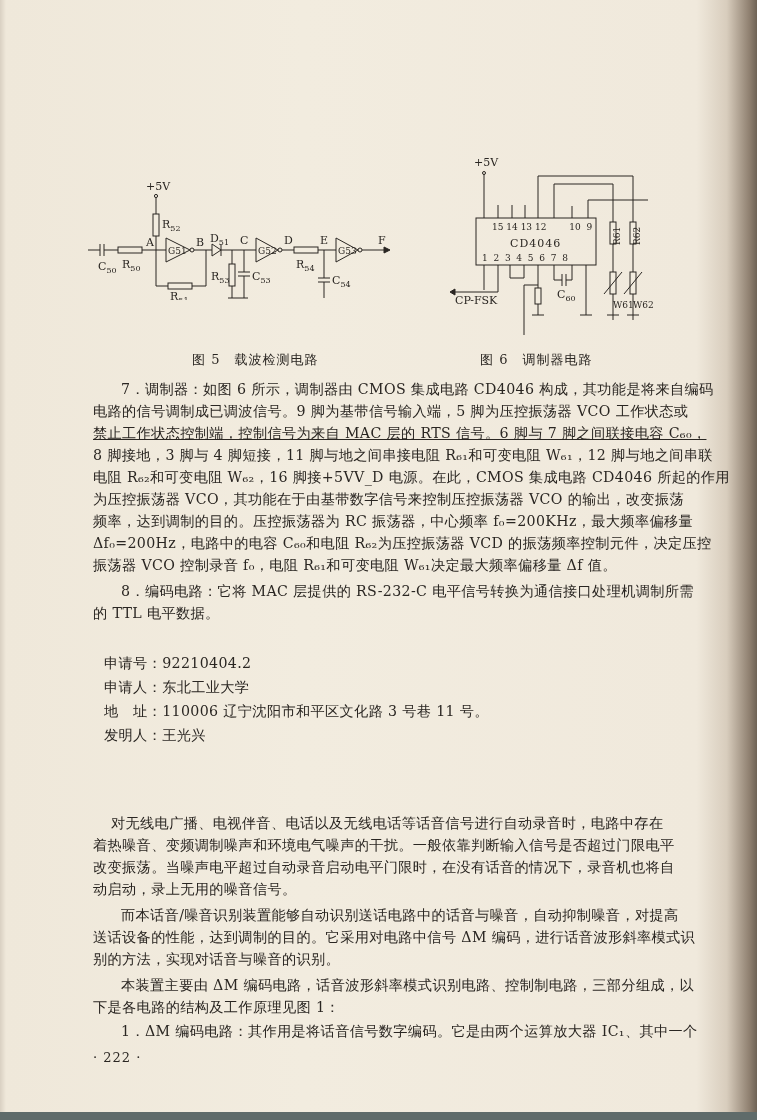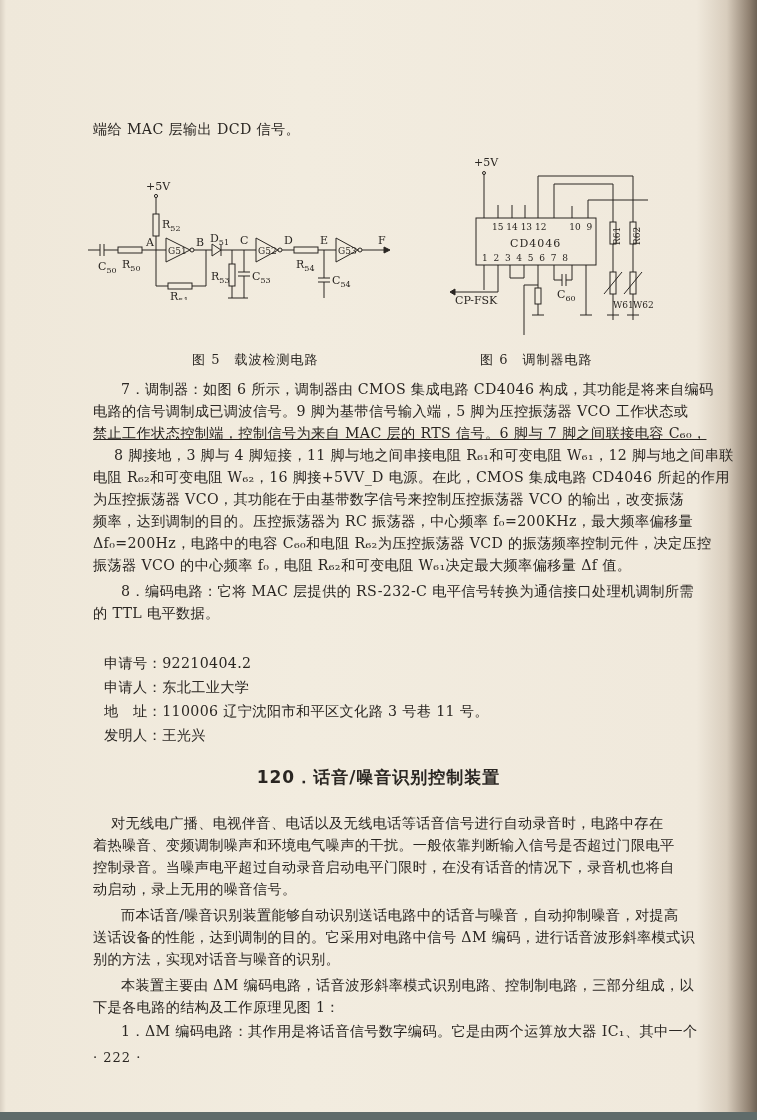--- a/index.html
+++ b/index.html
@@ -30,21 +30,20 @@
     font-size: 17px; letter-spacing: 1px;
   }
   .pageno { position: absolute; left: 93px; top: 1050px; font-size: 13px; letter-spacing: 1px; }
   svg text { font-family: "DejaVu Serif", "Liberation Serif", serif; fill: #2a2622; }
 </style>
 </head>
 <body>
 
 <div class="page">
 
-  <div class="text" style="left:93px; top:118px;">端给 MAC 层输出 DCD 信号。</div>
 
   <svg class="fig" style="left:88px; top:180px;" width="325" height="120" viewBox="0 0 325 120">
     <g stroke="#2a2622" stroke-width="1" fill="none">
       <line x1="0" y1="70" x2="12" y2="70"></line>
       <line x1="12" y1="64" x2="12" y2="76"></line>
         <line x1="16" y1="64" x2="16" y2="76"></line>
       <line x1="16" y1="70" x2="30" y2="70"></line>
       <rect x="30" y="67" width="24" height="6"></rect>
       <line x1="54" y1="70" x2="68" y2="70"></line>
       <line x1="68" y1="18" x2="68" y2="106"></line>
@@ -160,46 +159,45 @@
     <text x="210" y="95" font-size="9" transform="rotate(-90 210 95)">R62</text>
     <text x="183" y="158" font-size="9">W61</text>
     <text x="203" y="158" font-size="9">W62</text>
   </svg>
   <div class="caption" style="left:480px; top:351px;">图 6　调制器电路</div>
 
   <div>
     <div class="text indent" style="left:93px; top:378px;">7．调制器：如图 6 所示，调制器由 CMOS 集成电路 CD4046 构成，其功能是将来自编码</div>
     <div class="text" style="left:93px; top:400px;">电路的信号调制成已调波信号。9 脚为基带信号输入端，5 脚为压控振荡器 VCO 工作状态或</div>
     <div class="text" style="left:93px; top:422px;text-decoration:underline;">禁止工作状态控制端，控制信号为来自 MAC 层的 RTS 信号。6 脚与 7 脚之间联接电容 C₆₀，</div>
-    <div class="text" style="left:93px; top:444px;margin-left:21px;">8 脚接地，3 脚与 4 脚短接，11 脚与地之间串接电阻 R₆₁和可变电阻 W₆₁，12 脚与地之间串联</div>
+    <div class="text" style="left:93px; top:444px;">8 脚接地，3 脚与 4 脚短接，11 脚与地之间串接电阻 R₆₁和可变电阻 W₆₁，12 脚与地之间串联</div>
     <div class="text" style="left:93px; top:466px;">电阻 R₆₂和可变电阻 W₆₂，16 脚接+5VV_D 电源。在此，CMOS 集成电路 CD4046 所起的作用</div>
     <div class="text" style="left:93px; top:488px;">为压控振荡器 VCO，其功能在于由基带数字信号来控制压控振荡器 VCO 的输出，改变振荡</div>
     <div class="text" style="left:93px; top:510px;">频率，达到调制的目的。压控振荡器为 RC 振荡器，中心频率 f₀=200KHz，最大频率偏移量</div>
     <div class="text" style="left:93px; top:532px;">Δf₀=200Hz，电路中的电容 C₆₀和电阻 R₆₂为压控振荡器 VCD 的振荡频率控制元件，决定压控</div>
-    <div class="text" style="left:93px; top:554px;">振荡器 VCO 的中心频率 f₀，电阻 R₆₂和可变电阻 W₆₁决定最大频率偏移量 Δf 值。</div>
+    <div class="text" style="left:93px; top:554px;">振荡器 VCO 控制录音 f₀，电阻 R₆₁和可变电阻 W₆₁决定最大频率偏移量 Δf 值。</div>
   </div>
 
   <div>
     <div class="text indent" style="left:93px; top:580px;">8．编码电路：它将 MAC 层提供的 RS-232-C 电平信号转换为通信接口处理机调制所需</div>
     <div class="text" style="left:93px; top:602px;">的 TTL 电平数据。</div>
   </div>
 
   <div>
     <div class="text" style="left:104px; top:652px;"><span>申请号：</span><span>92210404.2</span></div>
     <div class="text" style="left:104px; top:676px;"><span>申请人：</span><span>东北工业大学</span></div>
     <div class="text" style="left:104px; top:700px;"><span>地　址：</span><span>110006 辽宁沈阳市和平区文化路 3 号巷 11 号。</span></div>
     <div class="text" style="left:104px; top:724px;"><span>发明人：</span><span>王光兴</span></div>
   </div>
 
-  <div class="section-title">120．话音/噪音识别控制装置</div>
 
   <div>
     <div class="text indent" style="left:83px; top:812px;">对无线电广播、电视伴音、电话以及无线电话等话音信号进行自动录音时，电路中存在</div>
     <div class="text" style="left:93px; top:834px;">着热噪音、变频调制噪声和环境电气噪声的干扰。一般依靠判断输入信号是否超过门限电平</div>
-    <div class="text" style="left:93px; top:856px;">控制录音。当噪声电平超过自动录音启动电平门限时，在没有话音的情况下，录音机也将自</div>
+    <div class="text" style="left:93px; top:856px;">改变振荡。当噪声电平超过自动录音启动电平门限时，在没有话音的情况下，录音机也将自</div>
     <div class="text" style="left:93px; top:878px;">动启动，录上无用的噪音信号。</div>
   </div>
 
   <div>
     <div class="text indent" style="left:93px; top:904px;">而本话音/噪音识别装置能够自动识别送话电路中的话音与噪音，自动抑制噪音，对提高</div>
     <div class="text" style="left:93px; top:926px;">送话设备的性能，达到调制的目的。它采用对电路中信号 ΔM 编码，进行话音波形斜率模式识</div>
     <div class="text" style="left:93px; top:948px;">别的方法，实现对话音与噪音的识别。</div>
   </div>
 
   <div>

